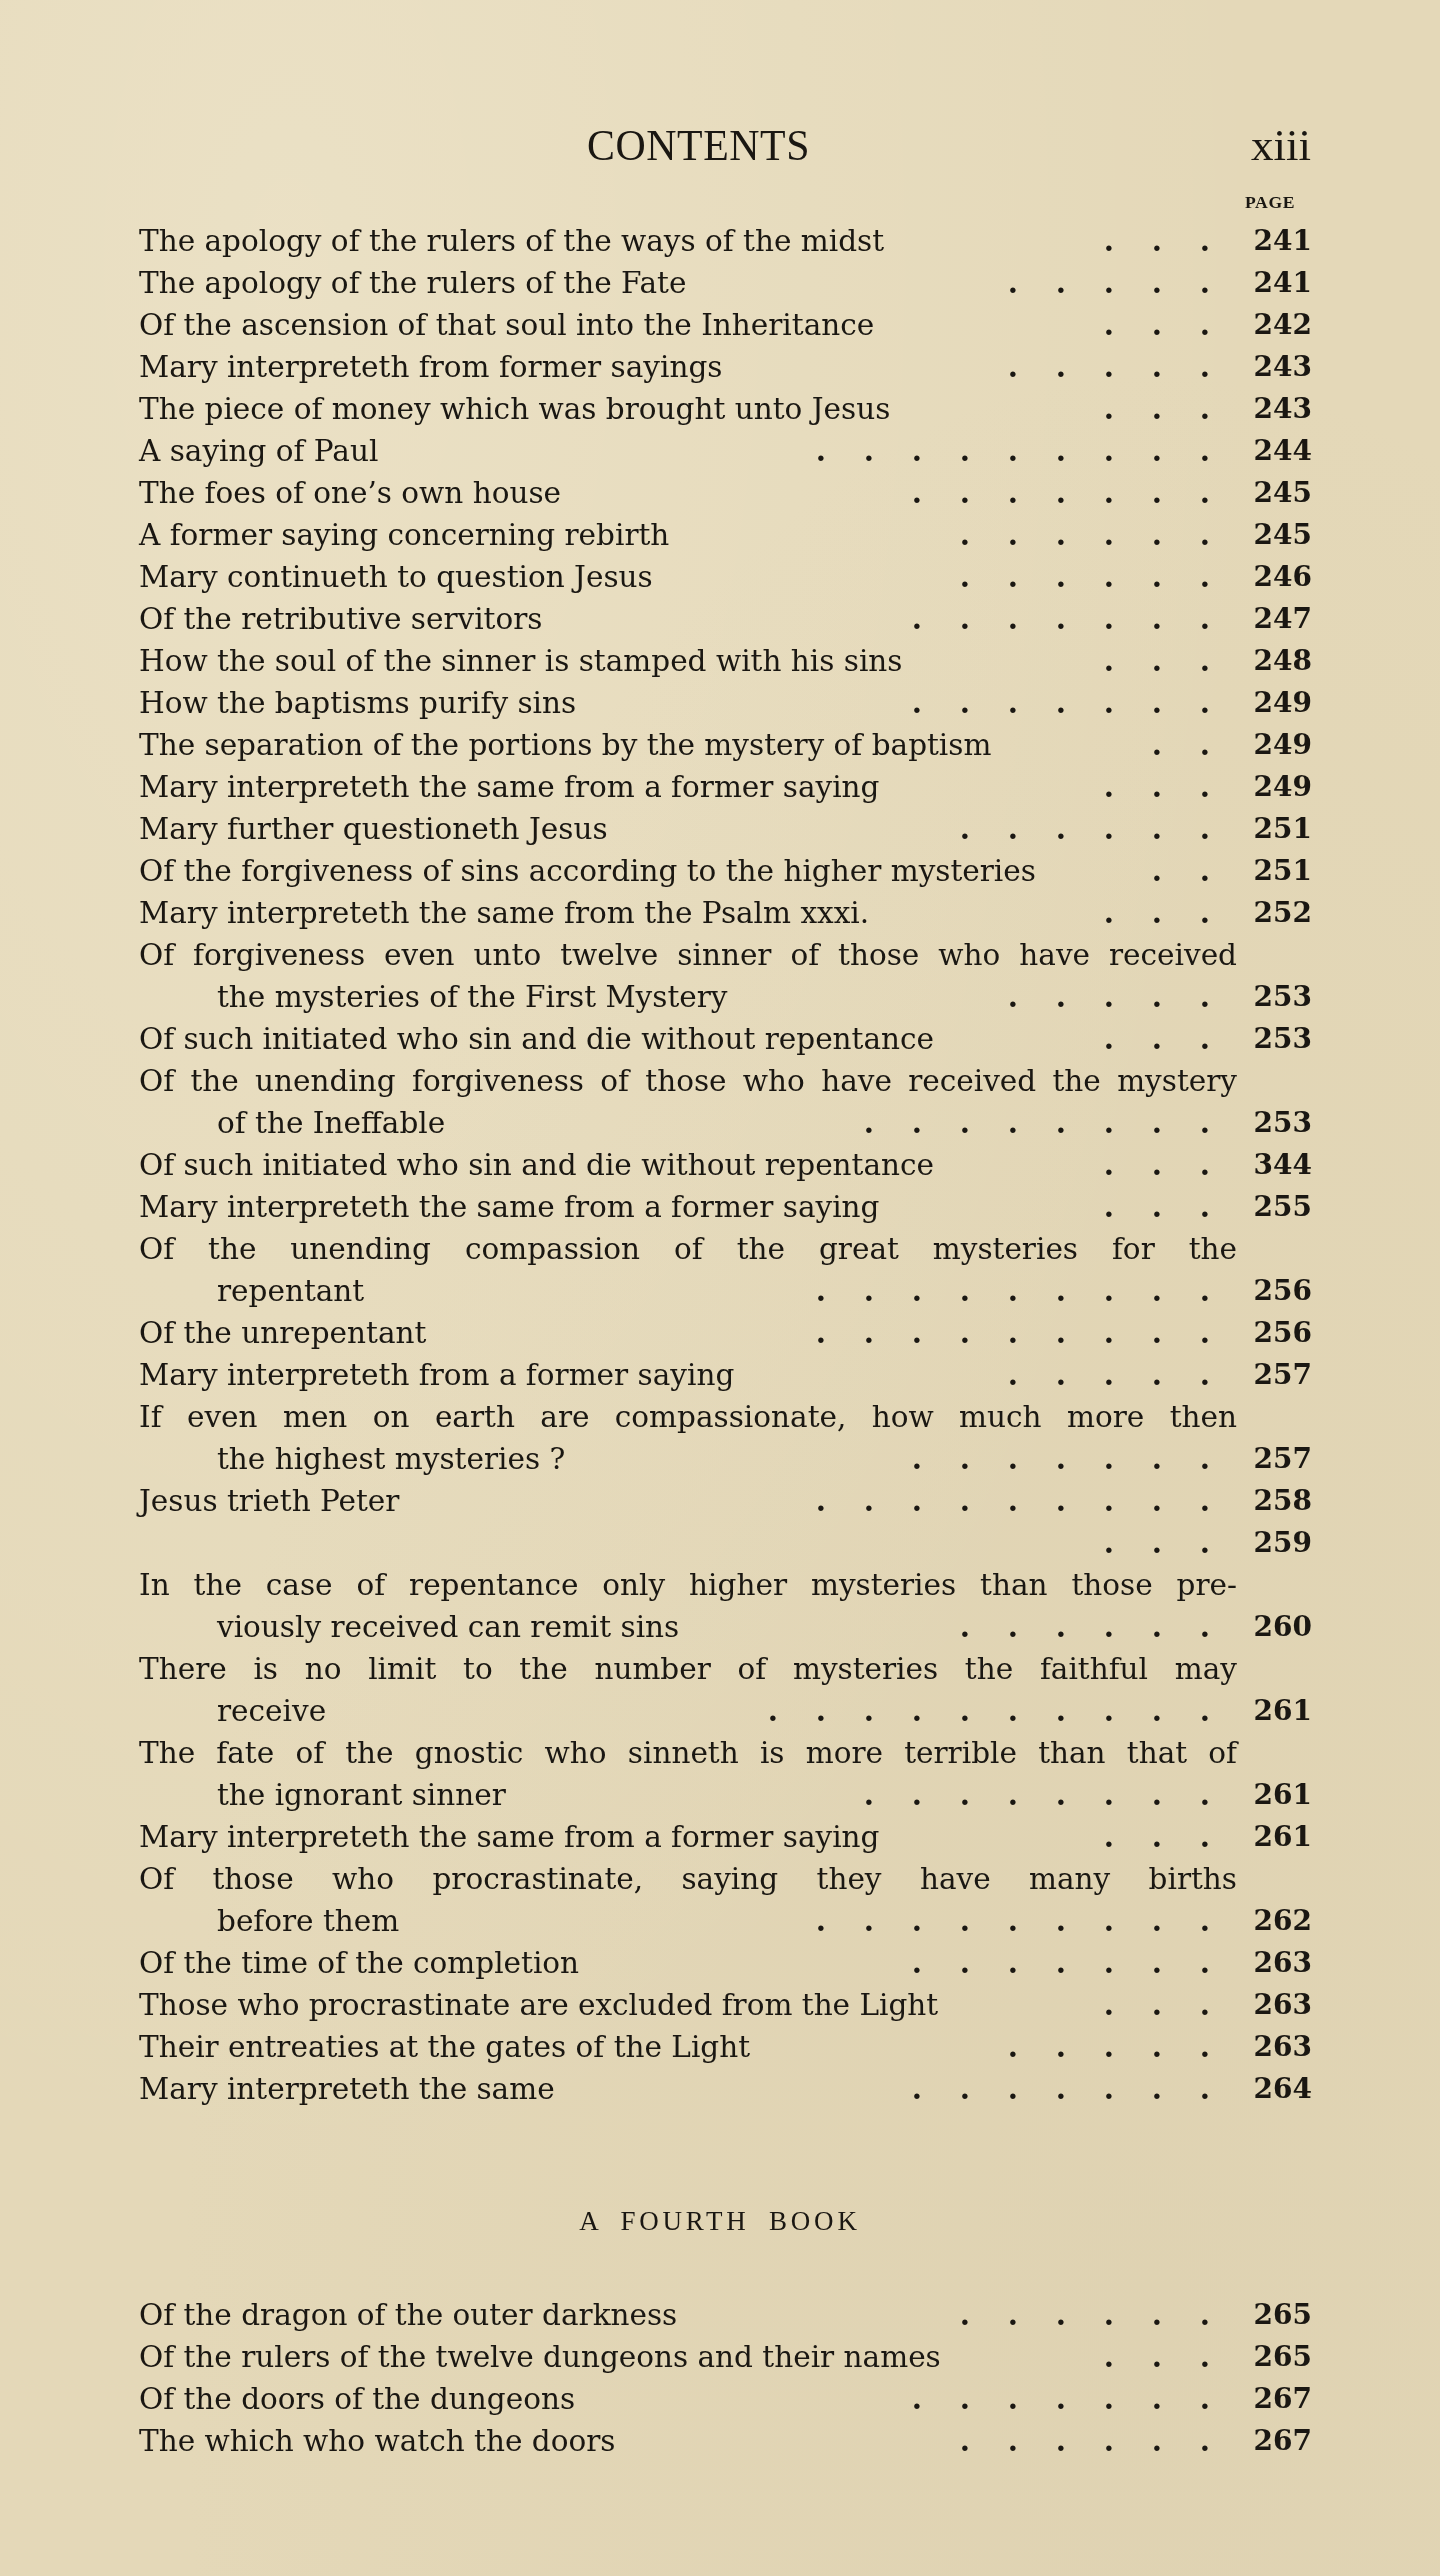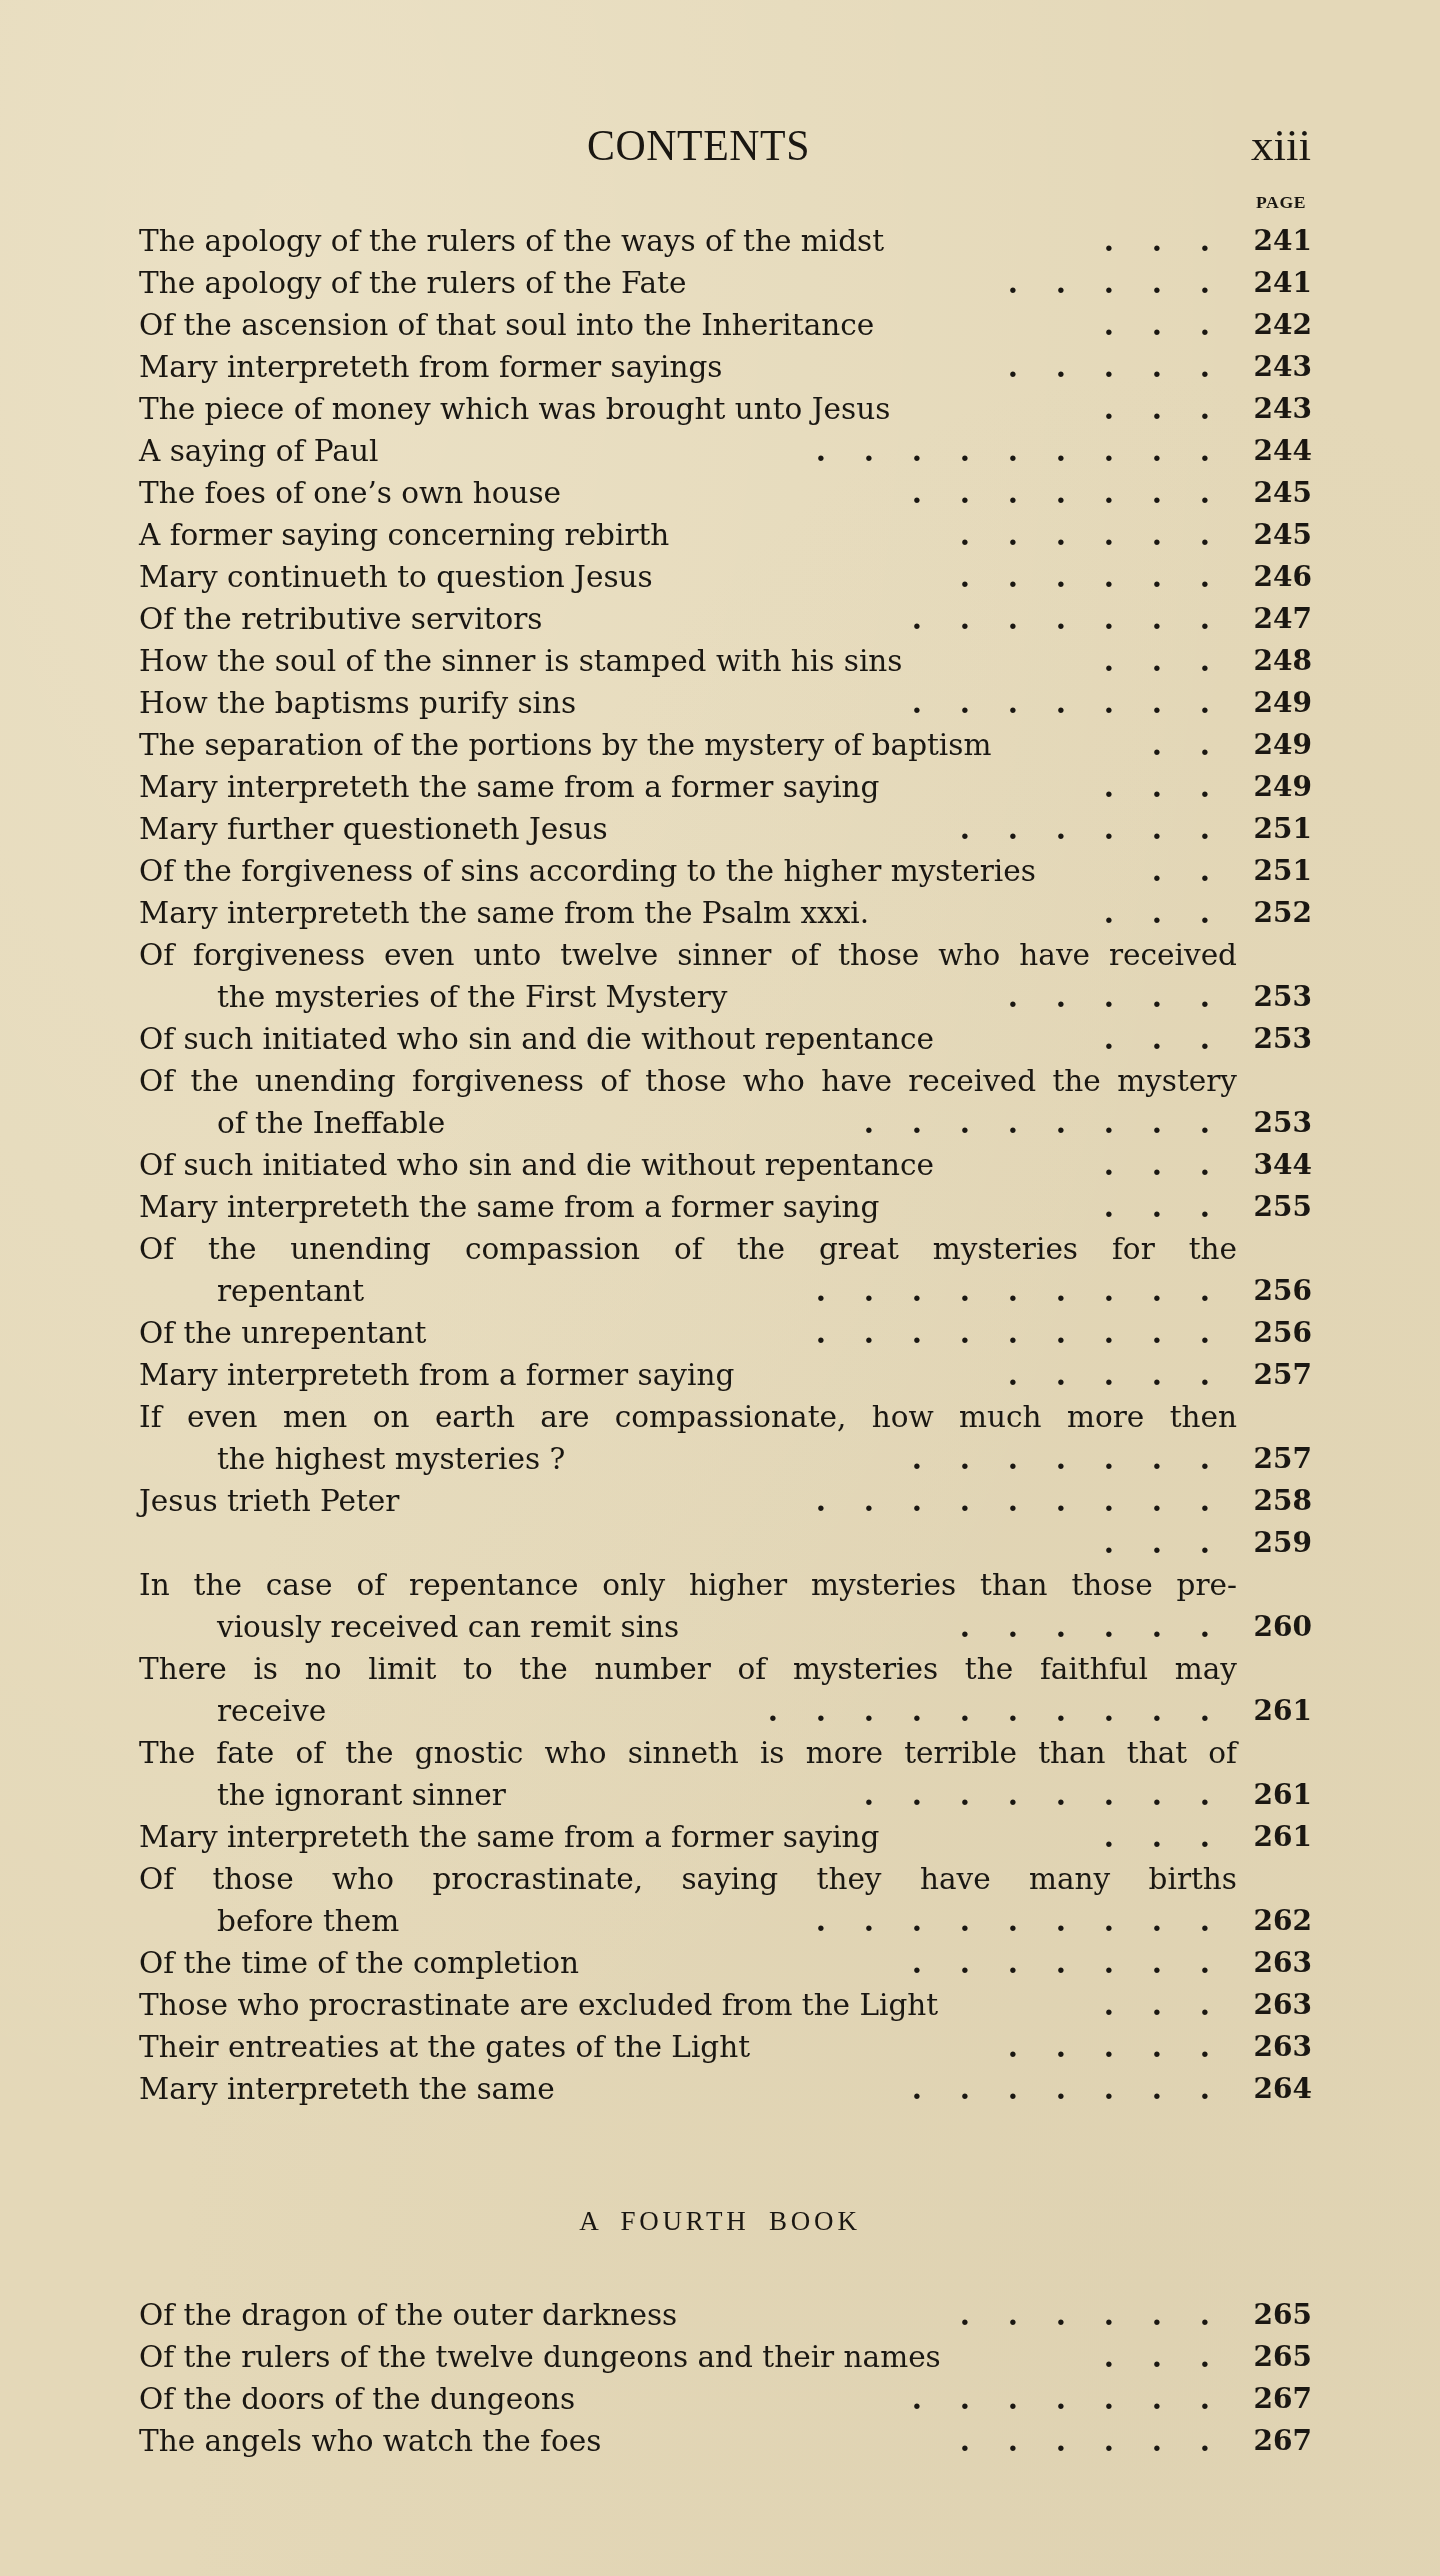--- a/index.html
+++ b/index.html
@@ -23,21 +23,21 @@
     font-family: "Liberation Serif", "DejaVu Serif", serif;
     font-size: 45px; line-height: 45px; letter-spacing: 0.6px; color: #1a1712;
     transform: scaleX(0.93); transform-origin: left top;
   }
   .running-folio {
     position: absolute; right: 129px; top: 0;
     font-family: "Liberation Serif", "DejaVu Serif", serif;
     font-size: 45px; line-height: 45px; color: #1a1712;
   }
   .page-col-label {
-    position: absolute; right: 134px; top: 192px;
+    position: absolute; right: 145px; top: 192px;
     font-family: "Liberation Serif", serif; font-weight: bold;
     font-size: 17.6px; letter-spacing: 0.6px; color: #1a1712;
   }
 
   .toc { position: absolute; left: 139px; width: 1173px; }
   .toc-main { top: 220px; }
   .toc-fourth { top: 2294px; }
 
   .entry { position: relative; }
   .line {
@@ -223,17 +223,17 @@
       <div class="entry">
         <div class="line"><span class="text">Of the dragon of the outer darkness</span><span class="leaders"><span class="dot">.</span><span class="dot">.</span><span class="dot">.</span><span class="dot">.</span><span class="dot">.</span><span class="dot">.</span></span><span class="pgnum">265</span></div>
       </div>
       <div class="entry">
         <div class="line"><span class="text">Of the rulers of the twelve dungeons and their names</span><span class="leaders"><span class="dot">.</span><span class="dot">.</span><span class="dot">.</span></span><span class="pgnum">265</span></div>
       </div>
       <div class="entry">
         <div class="line"><span class="text">Of the doors of the dungeons</span><span class="leaders"><span class="dot">.</span><span class="dot">.</span><span class="dot">.</span><span class="dot">.</span><span class="dot">.</span><span class="dot">.</span><span class="dot">.</span></span><span class="pgnum">267</span></div>
       </div>
       <div class="entry">
-        <div class="line"><span class="text">The angels who watch the foes</span><span class="leaders"><span class="dot">.</span><span class="dot">.</span><span class="dot">.</span><span class="dot">.</span><span class="dot">.</span><span class="dot">.</span></span><span class="pgnum">267</span></div>
+        <div class="line"><span class="text">The which who watch the doors</span><span class="leaders"><span class="dot">.</span><span class="dot">.</span><span class="dot">.</span><span class="dot">.</span><span class="dot">.</span><span class="dot">.</span></span><span class="pgnum">267</span></div>
       </div>
     </div>
 </div>
 
 
 </body></html>

